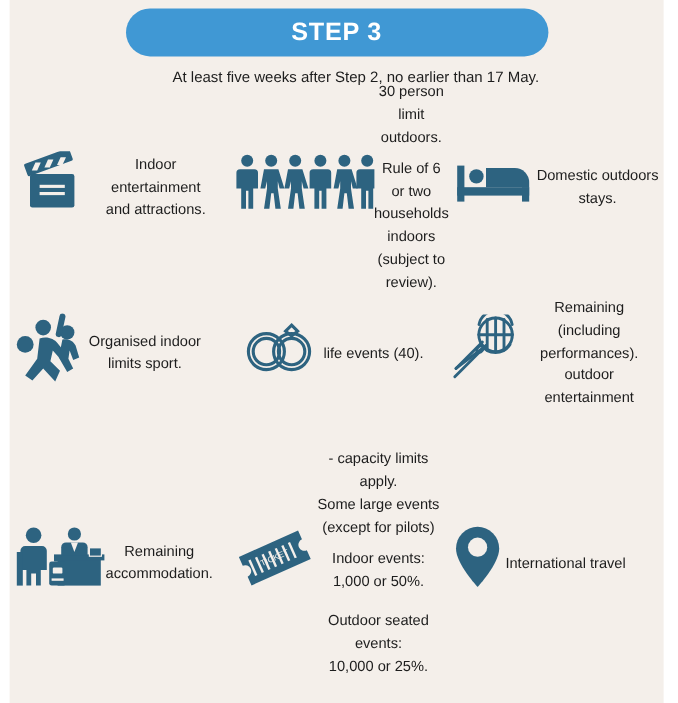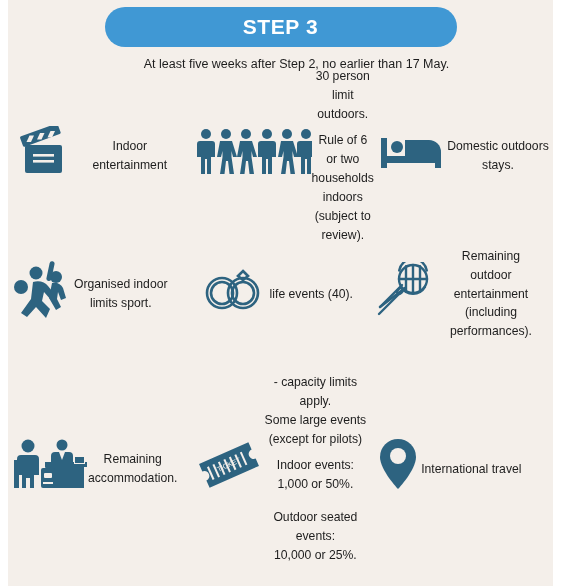--- a/index.html
+++ b/index.html
@@ -137,20 +137,21 @@
               <polygon points="17.5,9.5 22,9.5 19,16 14.5,16"></polygon>
               <polygon points="28,7 32.5,7 29.5,13.5 25,13.5"></polygon>
               <polygon points="38.5,5 43,5 40,11.5 35.5,11.5"></polygon>
               <rect x="21" y="28" width="21" height="2.6"></rect>
               <rect x="21" y="34" width="21" height="2.6"></rect>
             </g>
           </svg>
         </div>
         <div class="caption">
           <span class="ln">Indoor entertainment</span>
+          <span class="ln">and attractions.</span>
         </div>
       </div>
 
       <div class="cell">
         <div class="icon-box">
           <svg width="118" height="50" viewBox="0 0 118 50">
             <g fill="#2d6380">
 
               <circle cx="12" cy="7" r="5"></circle>
               <path d="M6 14h12a3 3 0 0 1 3 3v13h-4v17h-4V32h-2v15H7V30H3V17a3 3 0 0 1 3-3z"></path>
@@ -250,22 +251,22 @@
               <path d="M24 17 h28"></path>
               <path d="M26 25 A14 14 0 0 0 50 25"></path>
               <path d="M38 3 v28"></path>
               <path d="M31 4.2 v25.6"></path>
               <path d="M45 4.2 v25.6"></path>
             </g>
           </svg>
         </div>
         <div class="caption">
           <span class="ln">Remaining</span>
+          <span class="ln">(including performances).</span>
           <span class="ln">outdoor entertainment</span>
-          <span class="ln">(including performances).</span>
         </div>
       </div>
     </div>
 
     <div class="row row3">
 
       <div class="cell">
         <div class="icon-box">
           <svg width="76" height="54" viewBox="0 0 76 54">
             <g fill="#2d6380">

